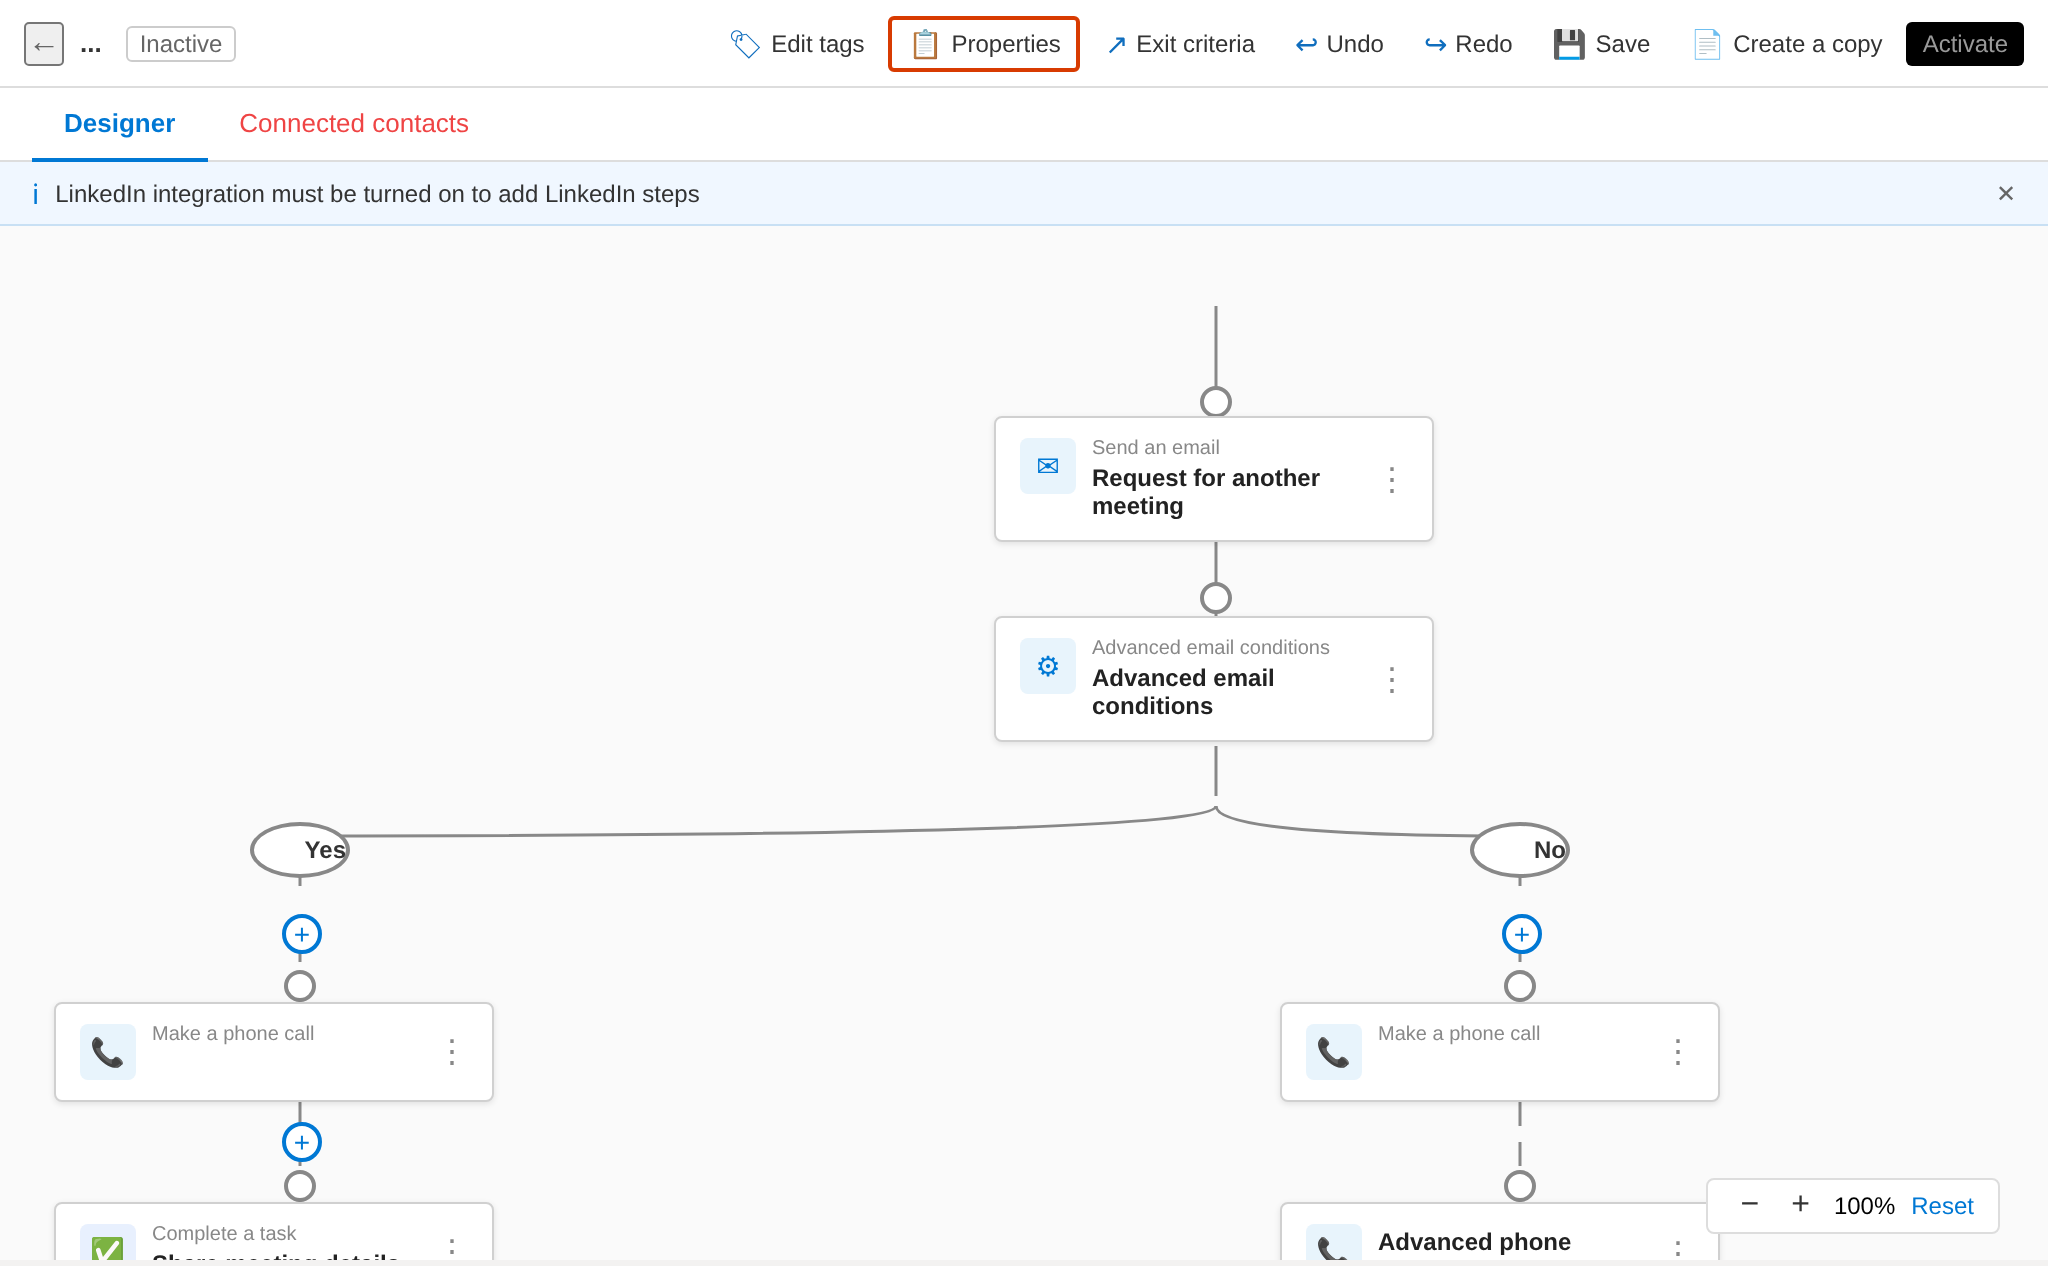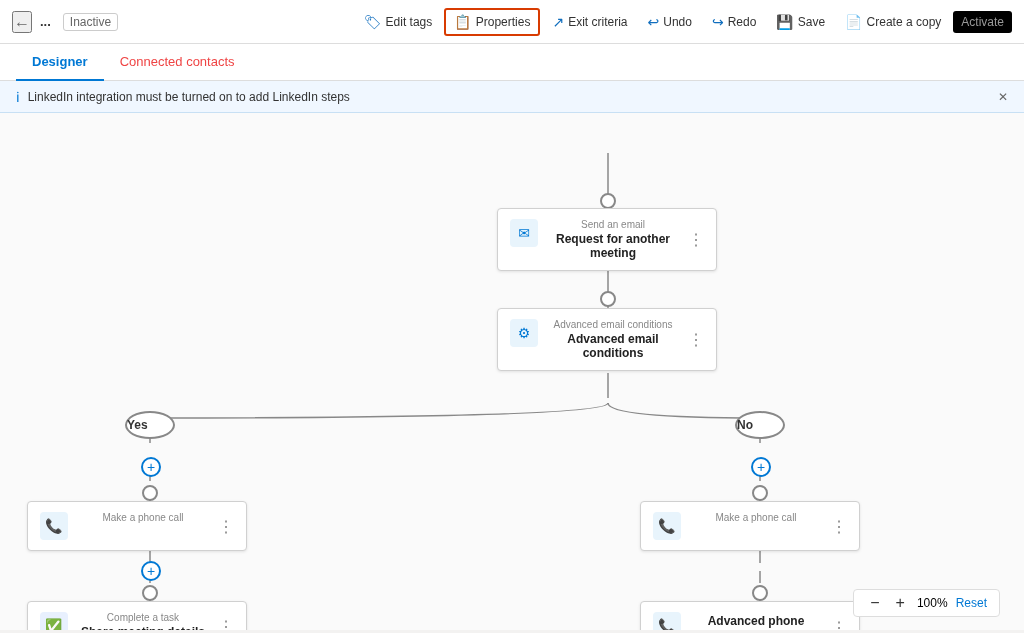--- a/index.html
+++ b/index.html
@@ -68,21 +68,21 @@
       padding: 10px 12px;
       width: 220px;
       display: flex; align-items: flex-start; gap: 8px;
       box-shadow: 0 1px 3px rgba(0,0,0,0.1);
     }
     .flow-node .node-icon {
       width: 28px; height: 28px; border-radius: 4px;
       background: #e8f4fc; display: flex; align-items: center; justify-content: center;
       flex-shrink: 0; font-size: 14px; color: #0078d4;
     }
-    .flow-node .node-content { flex: 1; text-align: center; }
+    .flow-node .node-content { flex: 1; }
     .flow-node .node-label { font-size: 10px; color: #888; margin-bottom: 2px; }
     .flow-node .node-title { font-size: 12px; font-weight: 600; color: #222; }
     .flow-node .node-menu {
       color: #888; cursor: pointer; font-size: 16px; align-self: center;
     }
 
     
     .circle-node {
       position: absolute;
       width: 16px; height: 16px;
@@ -91,21 +91,21 @@
       background: #fff;
     }
 
     
     .branch-label {
       position: absolute;
       width: 50px; height: 28px;
       border: 2px solid #888;
       border-radius: 50%;
       background: #fff;
-      display: flex; align-items: center; justify-content: flex-start;
+      display: flex; align-items: center; justify-content: flex-end;
       font-size: 12px; font-weight: 600; color: #333;
     }
 
     
     .plus-btn {
       position: absolute;
       width: 20px; height: 20px;
       border: 2px solid #0078d4;
       border-radius: 50%;
       background: #fff;

